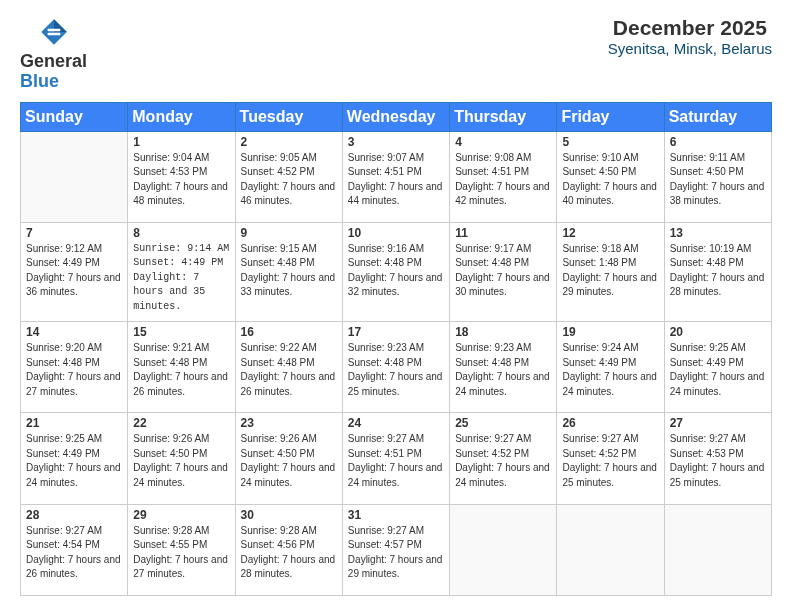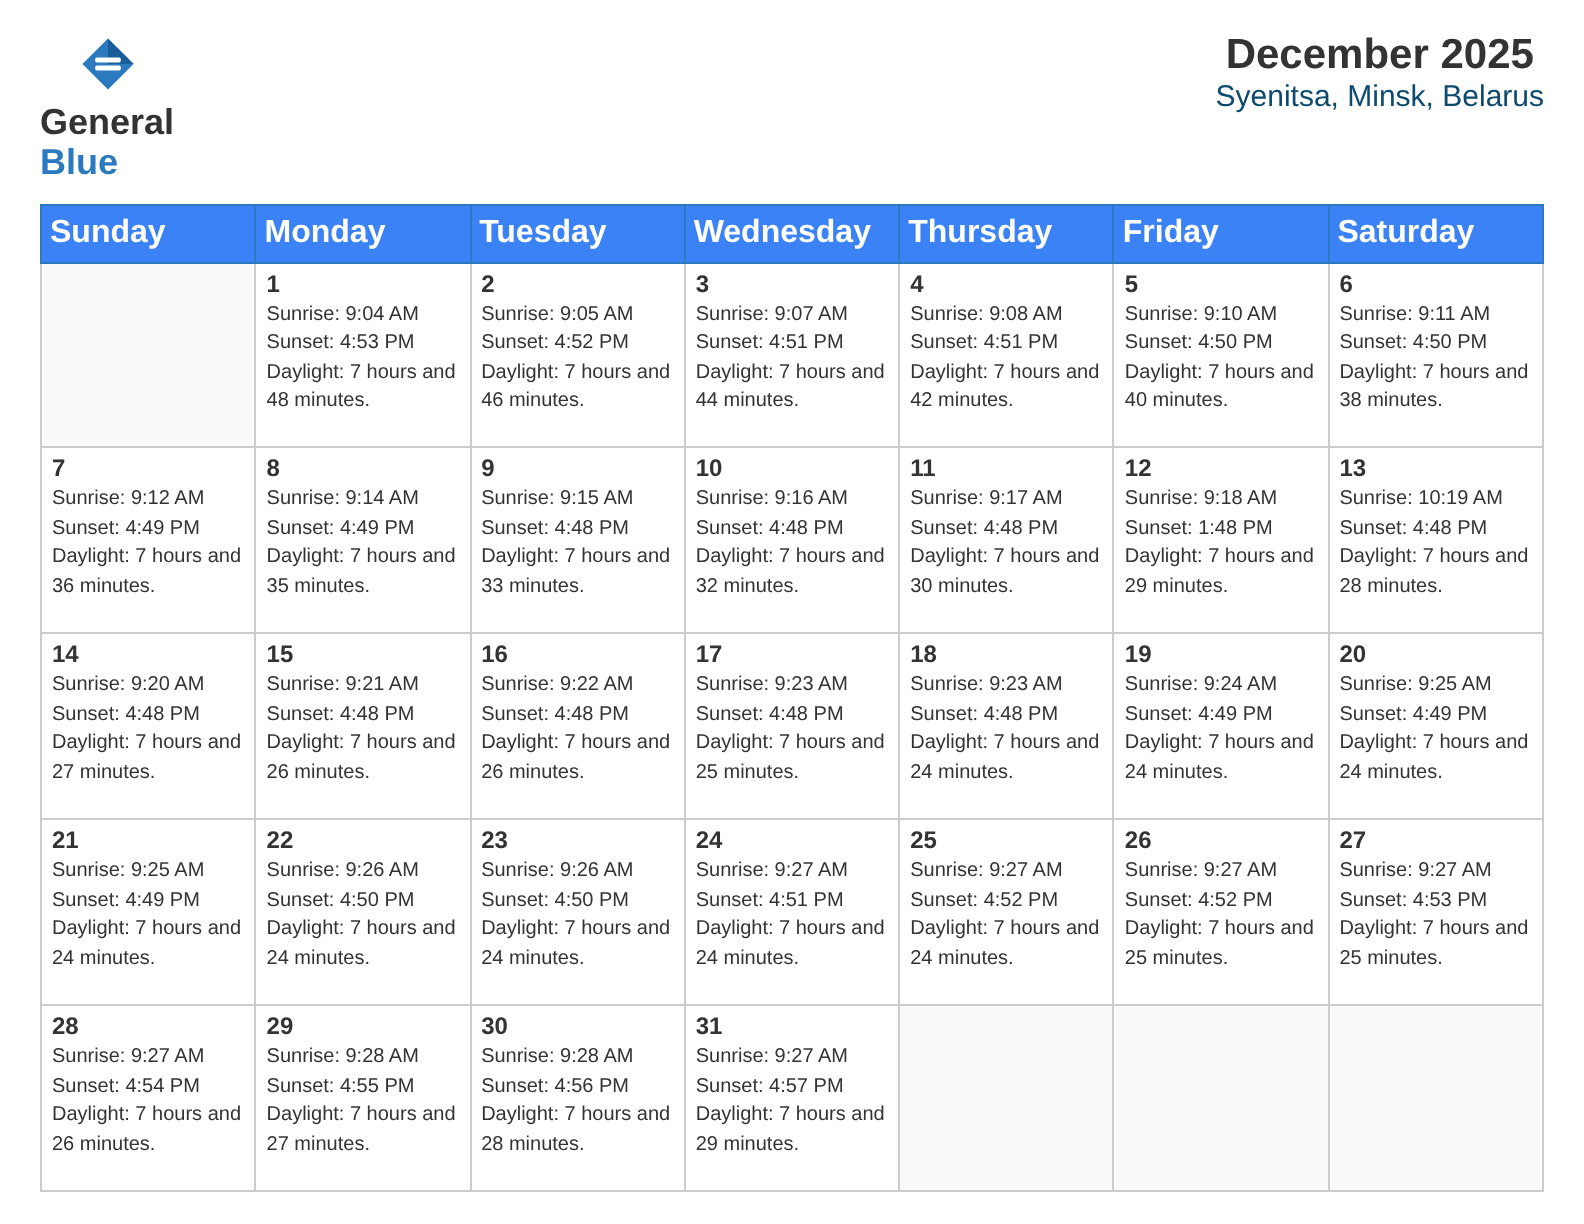--- a/index.html
+++ b/index.html
@@ -177,21 +177,21 @@
         </tr>
         <tr>
           <td>
             <div class="day-num">7</div>
             <div class="day-info" style="white-space: pre-line;">Sunrise: 9:12 AM
 Sunset: 4:49 PM
 Daylight: 7 hours and 36 minutes.</div>
           </td>
           <td>
             <div class="day-num">8</div>
-            <div class="day-info" style="white-space: pre-line;">Sunrise: 9:14 AM
+            <div class="day-info" style="white-space: pre-line; font-family: Liberation Mono, monospace;">Sunrise: 9:14 AM
 Sunset: 4:49 PM
 Daylight: 7 hours and 35 minutes.</div>
           </td>
           <td>
             <div class="day-num">9</div>
             <div class="day-info" style="white-space: pre-line;">Sunrise: 9:15 AM
 Sunset: 4:48 PM
 Daylight: 7 hours and 33 minutes.</div>
           </td>
           <td>

